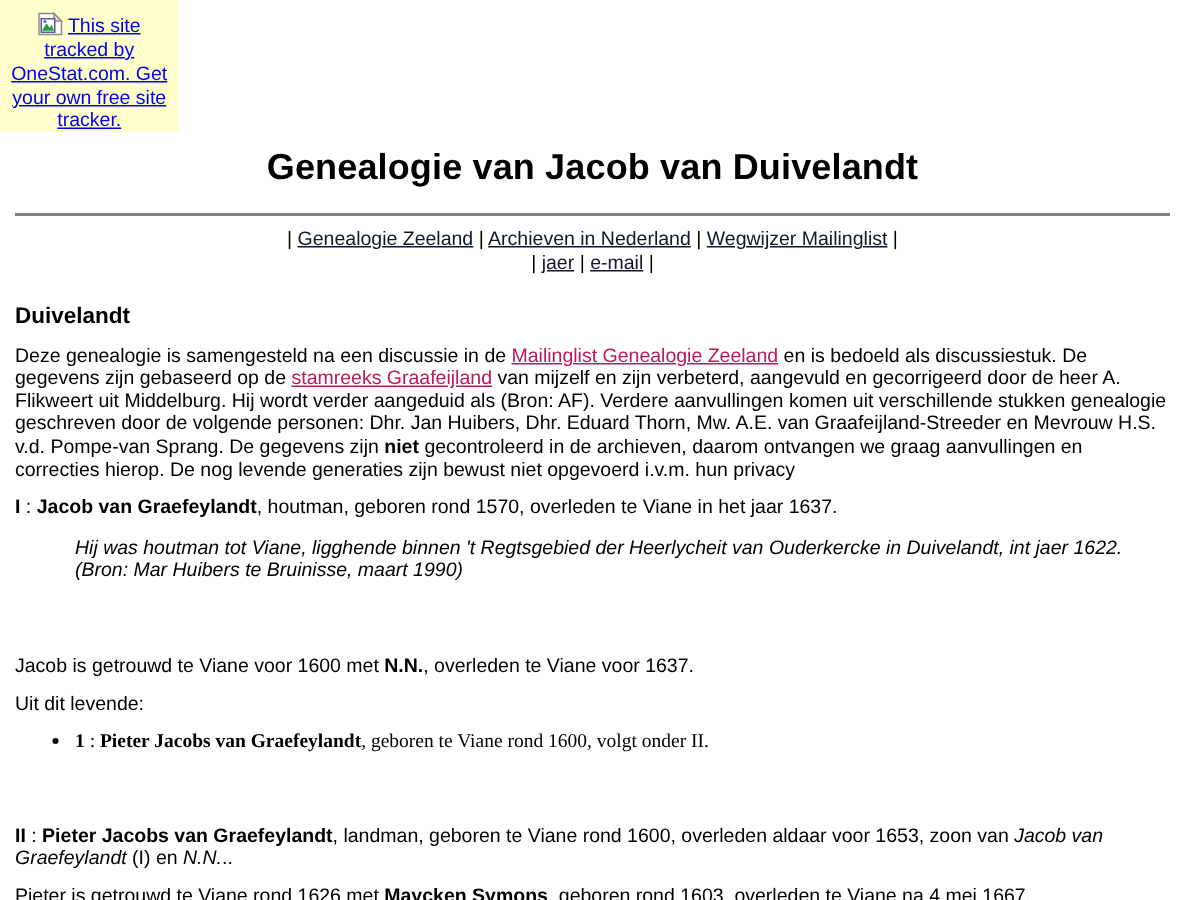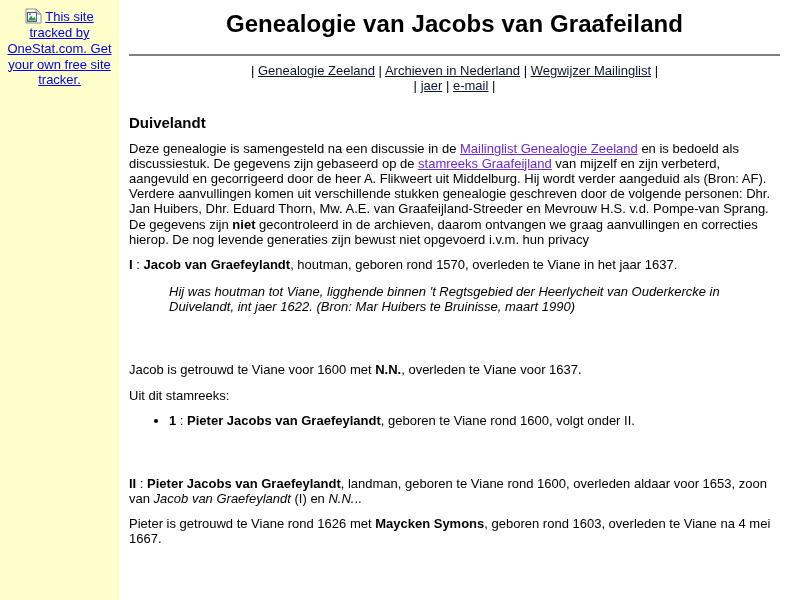--- a/index.html
+++ b/index.html
@@ -14,20 +14,21 @@
     font-family: "Liberation Sans", sans-serif;
     font-size: 13px;
     color: #000000;
   }
 
   .page {
     display: flex;
     width: 800px;
     height: 600px;
     align-items: stretch;
+    flex-direction: column;
   }
 
   
   .sidebar {
     width: 119px;
     min-width: 119px;
     background: #ffffcc;
     padding: 8px 3px 0 3px;
     box-sizing: border-box;
     text-align: center;
@@ -87,21 +88,21 @@
     font-weight: bold;
     margin: 20px 0 10px 0;
   }
 
   p.para {
     margin: 10px 0;
     line-height: 1.168;
     text-align: left;
   }
   p.para a {
-    color: #6d28d9;
+    color: #be185d;
     text-decoration: underline;
   }
   b, strong { font-weight: bold; }
   i, em { font-style: italic; }
 
   blockquote.quote {
     margin: 12px 0 12px 40px;
     font-style: italic;
     line-height: 1.168;
   }
@@ -110,41 +111,42 @@
   }
 
   ul.child-list {
     margin: 10px 0;
     padding-left: 40px;
     list-style-type: disc;
   }
   ul.child-list li {
     line-height: 1.168;
     margin: 0;
+    font-family: Liberation Serif, serif;
   }
   .gen-gap { height: 28px; }
 </style>
 </head>
 <body>
 
 <div class="page">
 
   <div class="sidebar">
     <a href="#" class="tracker-link"><span class="broken-img"><svg width="17" height="16" viewBox="0 0 17 16" xmlns="http://www.w3.org/2000/svg">
         <path d="M1 1 H11 L16 6 V15 H1 Z" fill="#ffffff" stroke="#8c8c8c" stroke-width="1"></path>
         <path d="M11 1 L16 6 H11 Z" fill="#e0e0e0" stroke="#8c8c8c" stroke-width="1"></path>
         <rect x="2.5" y="4.5" width="9" height="9" fill="#ffffff" stroke="#5a5a8c" stroke-width="1"></rect>
         <path d="M3 12.5 L6 7.5 L8 10.5 L9.5 8.5 L11 12.5 Z" fill="#1f9e3d"></path>
         <circle cx="5" cy="6.3" r="1" fill="#3a6fd8"></circle>
       </svg></span><span>This site tracked by OneStat.com. Get your own free site tracker.</span></a>
   </div>
 
   <div class="content">
 
-    <h1 class="main-title">Genealogie van Jacobs van Graafeiland</h1>
+    <h1 class="main-title">Genealogie van Jacob van Duivelandt</h1>
 
     <hr class="rule">
 
     <div class="navbar">
       <span class="sep">|</span>
       <a href="#">Genealogie Zeeland</a>
       <span class="sep">|</span>
       <a href="#">Archieven in Nederland</a>
       <span class="sep">|</span>
       <a href="#">Wegwijzer Mailinglist</a>
@@ -162,21 +164,21 @@
     <p class="para"><span>Deze genealogie is samengesteld na een discussie in de </span><a href="#">Mailinglist Genealogie Zeeland</a><span> en is bedoeld als discussiestuk. De gegevens zijn gebaseerd op de </span><a href="#">stamreeks Graafeijland</a><span> van mijzelf en zijn verbeterd, aangevuld en gecorrigeerd door de heer A. Flikweert uit Middelburg. Hij wordt verder aangeduid als (Bron: AF). Verdere aanvullingen komen uit verschillende stukken genealogie geschreven door de volgende personen: Dhr. Jan Huibers, Dhr. Eduard Thorn, Mw. A.E. van Graafeijland-Streeder en Mevrouw H.S. v.d. Pompe-van Sprang. De gegevens zijn </span><b>niet</b><span> gecontroleerd in de archieven, daarom ontvangen we graag aanvullingen en correcties hierop. De nog levende generaties zijn bewust niet opgevoerd i.v.m. hun privacy</span></p>
 
     <p class="para"><b>I</b><span> : </span><b>Jacob van Graefeylandt</b><span>, houtman, geboren rond 1570, overleden te Viane in het jaar 1637.</span></p>
 
     <blockquote class="quote"><i>Hij was houtman tot Viane, ligghende binnen 't Regtsgebied der Heerlycheit van Ouderkercke in Duivelandt, int jaer 1622. (Bron: Mar Huibers te Bruinisse, maart 1990)</i></blockquote>
 
     <div class="quote-spacer"></div>
 
     <p class="para"><span>Jacob is getrouwd te Viane voor 1600 met </span><b>N.N.</b><span>, overleden te Viane voor 1637.</span></p>
 
-    <p class="para">Uit dit stamreeks:</p>
+    <p class="para">Uit dit levende:</p>
 
     <ul class="child-list">
       <li><b>1</b><span> : </span><b>Pieter Jacobs van Graefeylandt</b><span>, geboren te Viane rond 1600, volgt onder II.</span></li>
     </ul>
 
     <div class="gen-gap"></div>
 
     <p class="para"><b>II</b><span> : </span><b>Pieter Jacobs van Graefeylandt</b><span>, landman, geboren te Viane rond 1600, overleden aldaar voor 1653, zoon van </span><i>Jacob van Graefeylandt</i><span> (I) en </span><i>N.N.</i><span>..</span></p>
 
     <p class="para"><span>Pieter is getrouwd te Viane rond 1626 met </span><b>Maycken Symons</b><span>, geboren rond 1603, overleden te Viane na 4 mei 1667.</span></p>

